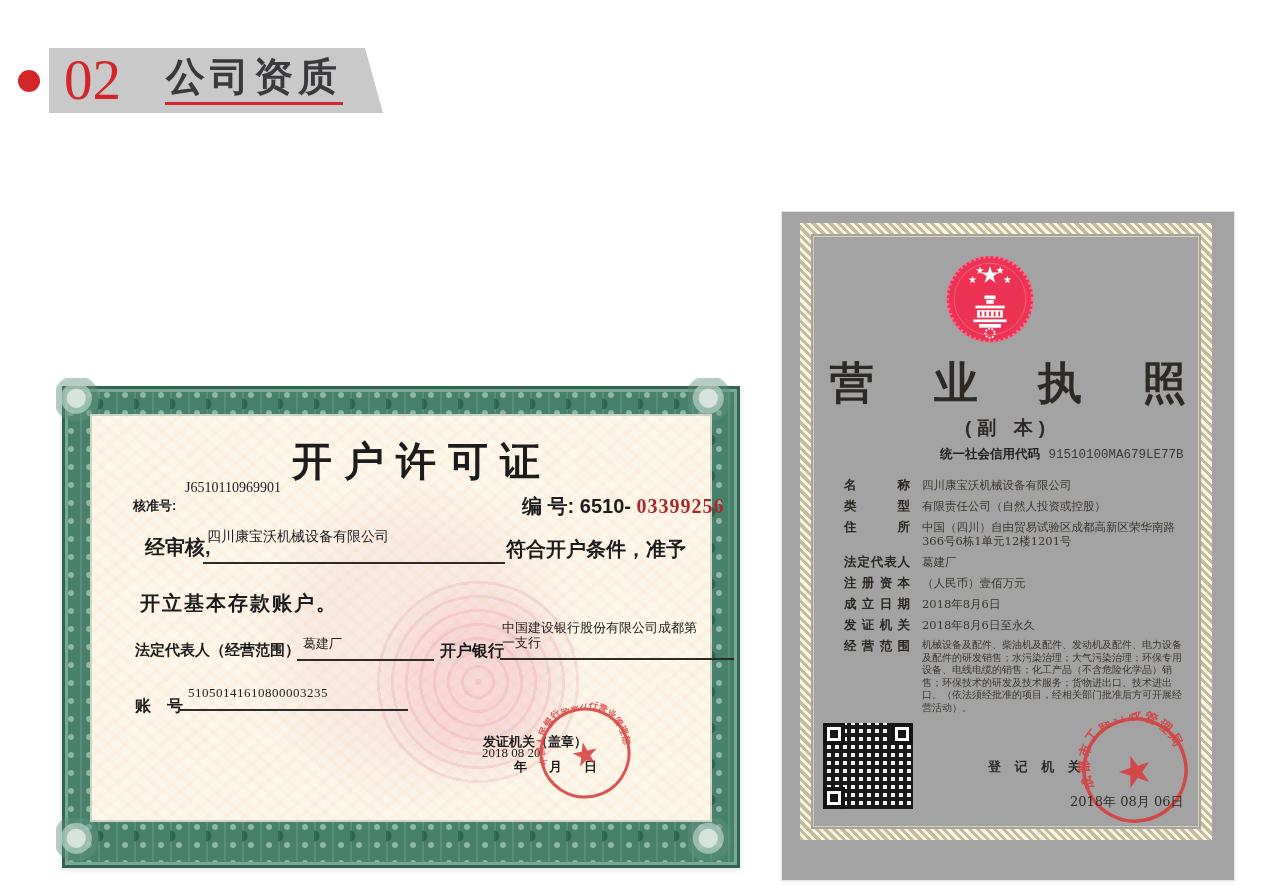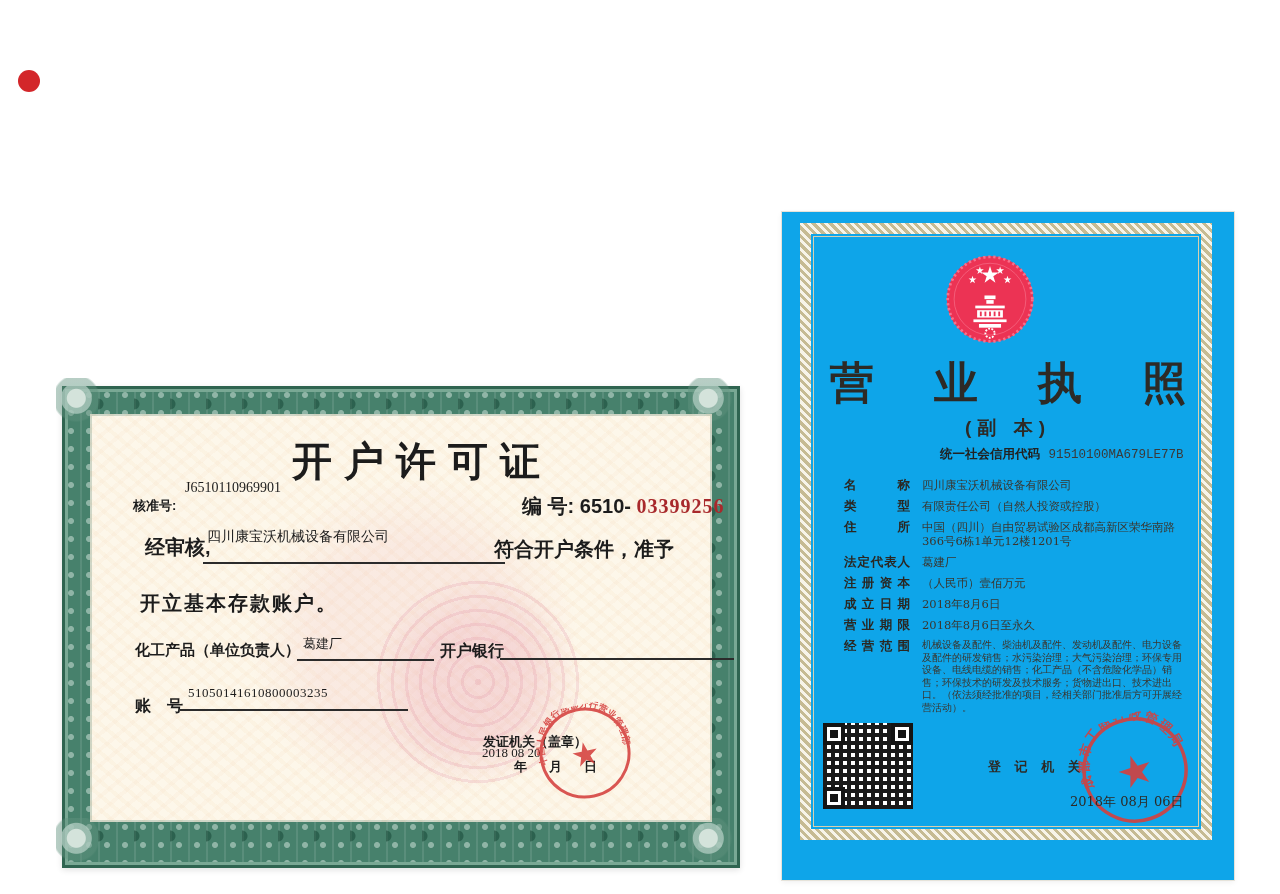--- a/index.html
+++ b/index.html
@@ -55,40 +55,40 @@
              radial-gradient(circle, rgba(233,160,178,.24) 0 55px, rgba(233,160,178,.10) 85px, transparent 105px);}
   .permit .abs{position:absolute;color:var(--ink);}
   .permit-title{left:40px;top:48px;width:640px;text-align:center;font-family:"DejaVu Serif", serif;
                 font-size:40px;font-weight:bold;letter-spacing:12px;color:#141414;}
   .approval-no{left:123px;top:94px;font-family:"Liberation Serif", serif;font-size:14px;color:#222;}
   .approval-label{left:71px;top:111px;font-size:13px;font-weight:bold;}
   .serial-line{left:460px;top:107px;font-size:20px;font-weight:bold;}
   .serial-line .sn{color:var(--serial-red);font-family:"Liberation Serif", serif;letter-spacing:1px;}
   .review-prefix{left:83px;top:148px;font-size:20px;font-weight:bold;}
   .permit-company{left:145px;top:142px;font-size:14px;color:#222;}
-  .review-suffix{left:432px;top:150px;font-size:20px;font-weight:bold;}
+  .review-suffix{left:444px;top:150px;font-size:20px;font-weight:bold;}
   .open-line{left:78px;top:204px;font-size:20px;font-weight:bold;letter-spacing:2px;}
   .legal-label{left:73px;top:255px;font-size:15px;font-weight:bold;}
   .legal-name{left:241px;top:249px;font-size:13px;color:#222;}
   .bank-label{left:378px;top:255px;font-size:16px;font-weight:bold;}
   .bank-name{left:440px;top:234px;width:205px;font-size:13px;line-height:15px;color:#222;}
   .acct-label{left:73px;top:310px;width:48px;font-size:16px;font-weight:bold;text-align:justify;text-align-last:justify;}
   .acct-no{left:126px;top:299px;font-family:"Liberation Serif", serif;font-size:13px;letter-spacing:.5px;color:#222;}
   .issue-label{left:421px;top:347px;font-size:13px;font-weight:bold;}
   .issue-date{left:420px;top:359px;font-family:"Liberation Serif", serif;font-size:13px;color:#333;}
   .date-units{left:452px;top:372px;font-size:13px;font-weight:bold;letter-spacing:22px;}
   .u{position:absolute;height:2px;background:#2b2b2b;}
   .u1{left:141px;top:176px;width:302px;}
   .u2{left:235px;top:273px;width:137px;}
   .u3{left:438px;top:272px;width:234px;}
   .u4{left:118px;top:323px;width:228px;}
   .permit-stamp{position:absolute;left:475px;top:319px;transform:rotate(-12deg);opacity:.88;}
 
   
-  .license{position:absolute;left:782px;top:212px;width:452px;height:668px;background:#0ea5e9;
+  .license{position:absolute;left:782px;top:212px;width:452px;height:668px;background:#a3a3a3;
            box-shadow:0 0 0 1px #e6e3da, 0 2px 6px rgba(0,0,0,.07);}
   .lic-frame{position:absolute;left:18px;top:11px;width:412px;height:617px;
              border:11px solid #cbc19c;
              border-image:repeating-linear-gradient(45deg,#c6bb93 0 3px,#f7f4e9 3px 6px) 11;}
   .lic-frame::before{content:"";position:absolute;inset:2px;border:1px solid #d8d0af;}
   .license .abs{position:absolute;color:#2d2a26;}
   .emblem{position:absolute;left:162px;top:40px;}
   .lic-title{left:0;right:0;top:142px;text-align:center;font-size:44px;font-weight:bold;
              letter-spacing:24px;padding-left:24px;color:#1b1b1b;white-space:nowrap;}
   .lic-sub{left:0;right:0;top:203px;text-align:center;font-size:19px;font-weight:bold;letter-spacing:6px;color:#222;}
@@ -110,20 +110,24 @@
   .registrar{left:206px;top:546px;font-size:13px;font-weight:bold;letter-spacing:5px;color:#2a2722;white-space:nowrap;}
   .lic-stamp{position:absolute;left:298px;top:503px;transform:rotate(-18deg);opacity:.9;}
   .reg-date{left:288px;top:581px;font-family:"DejaVu Serif", serif;font-size:13px;color:#2f2c28;white-space:nowrap;}
 </style>
 </head>
 <body>
 
 <div class="canvas">
 
   <div class="hdr-dot"></div>
+  <div class="hdr-band">
+    <span class="hdr-num">02</span>
+    <span class="hdr-title">公司资质</span>
+  </div>
 
 
   <div class="permit">
     <div class="cflo tl"></div>
     <div class="cflo tr"></div>
     <div class="cflo bl"></div>
     <div class="cflo br"></div>
     <div class="permit-inner">
       <div class="rosette"></div>
     </div>
@@ -133,24 +137,25 @@
     <div class="abs approval-label">核准号:</div>
     <div class="abs serial-line">
       <span>编 号: 6510-</span>
       <span class="sn">03399256</span>
     </div>
     <div class="abs review-prefix">经审核,</div>
     <div class="abs permit-company">四川康宝沃机械设备有限公司</div>
     <div class="u u1"></div>
     <div class="abs review-suffix">符合开户条件，准予</div>
     <div class="abs open-line">开立基本存款账户。</div>
-    <div class="abs legal-label">化工产品（单位负责人）</div>
+    <div class="abs legal-label">法定代表人（经营范围）</div>
     <div class="abs legal-name">葛建厂</div>
     <div class="u u2"></div>
     <div class="abs bank-label">开户银行</div>
+    <div class="abs bank-name">中国建设银行股份有限公司成都第一支行</div>
     <div class="u u3"></div>
     <div class="abs acct-label">账号</div>
     <div class="abs acct-no">51050141610800003235</div>
     <div class="u u4"></div>
     <div class="abs issue-label">发证机关（盖章）</div>
     <div class="abs issue-date">2018   08   20</div>
     <div class="abs date-units">年月日</div>
 
     <svg class="permit-stamp" width="96" height="96" viewBox="0 0 96 96">
       <circle cx="48" cy="48" r="44" fill="none" stroke="#d5403e" stroke-width="3"></circle>
@@ -216,21 +221,21 @@
       </div>
       <div class="frow">
         <span class="flabel">注册资本</span>
         <span class="fvalue">（人民币）壹佰万元</span>
       </div>
       <div class="frow">
         <span class="flabel">成立日期</span>
         <span class="fvalue">2018年8月6日</span>
       </div>
       <div class="frow">
-        <span class="flabel">营业期限</span>
+        <span class="flabel">发证机关</span>
         <span class="fvalue">2018年8月6日至永久</span>
       </div>
       <div class="frow scope">
         <span class="flabel">经营范围</span>
         <span class="fvalue">机械设备及配件、柴油机及配件、发动机及配件、电力设备及配件的研发销售；水污染治理；大气污染治理；环保专用设备、电线电缆的销售；化工产品（不含危险化学品）销售；环保技术的研发及技术服务；货物进出口、技术进出口。（依法须经批准的项目，经相关部门批准后方可开展经营活动）。</span>
       </div>
     </div>
 
     <div class="qr">
       <div class="finder f1"></div>

